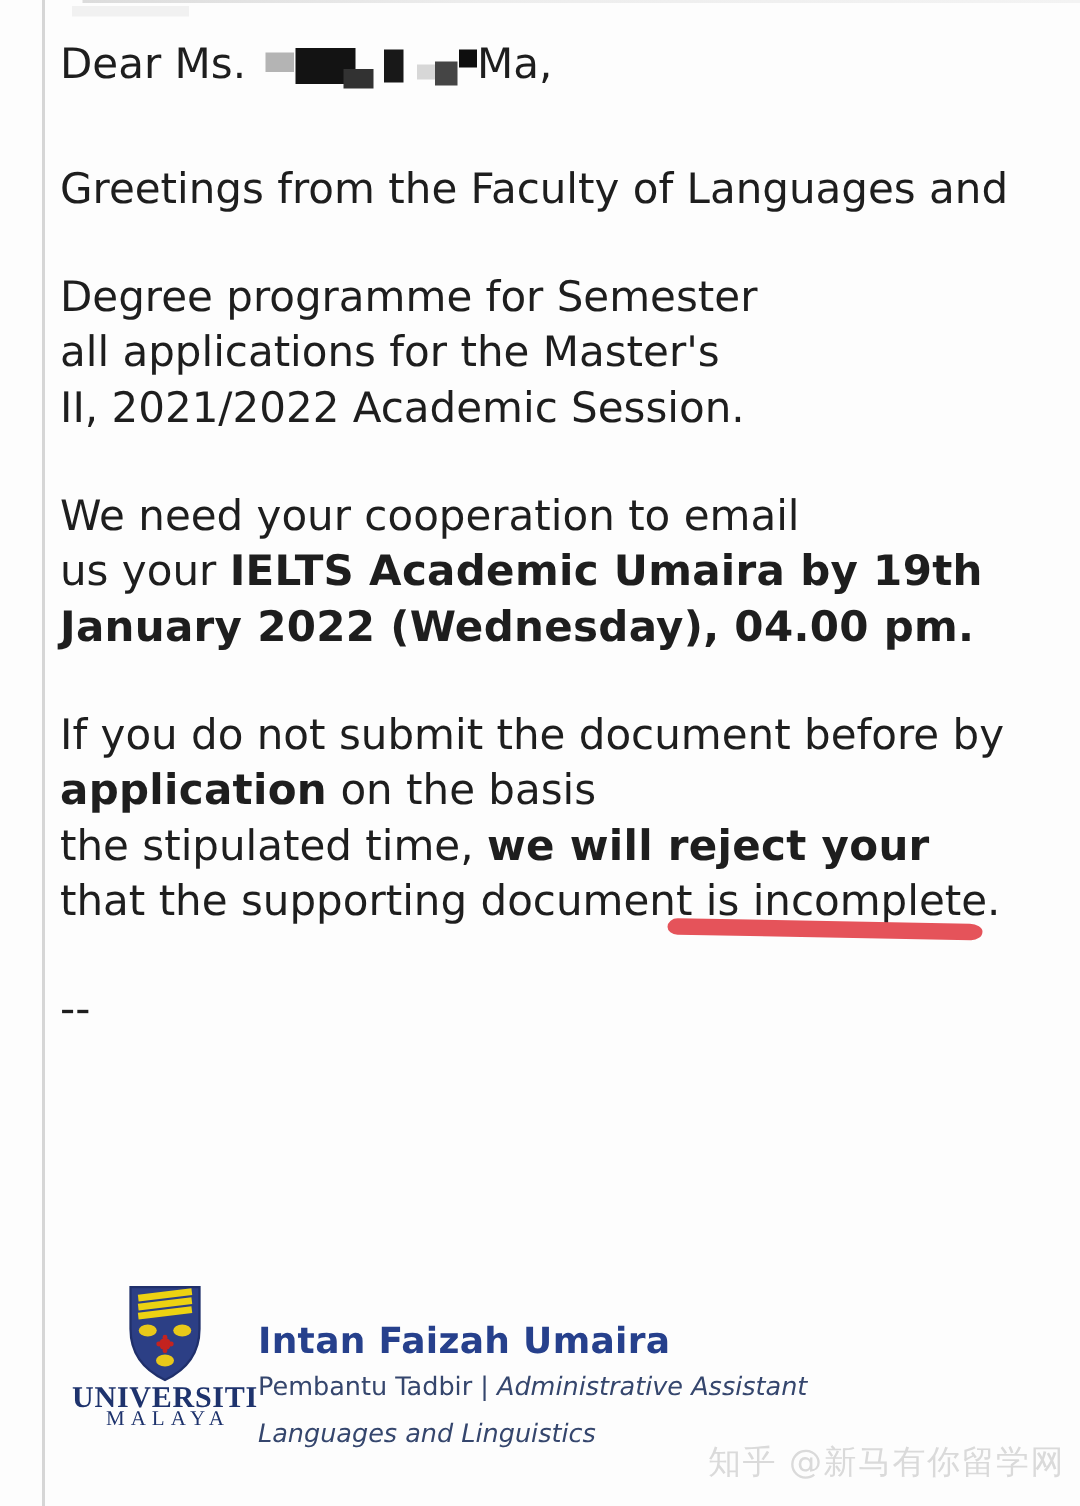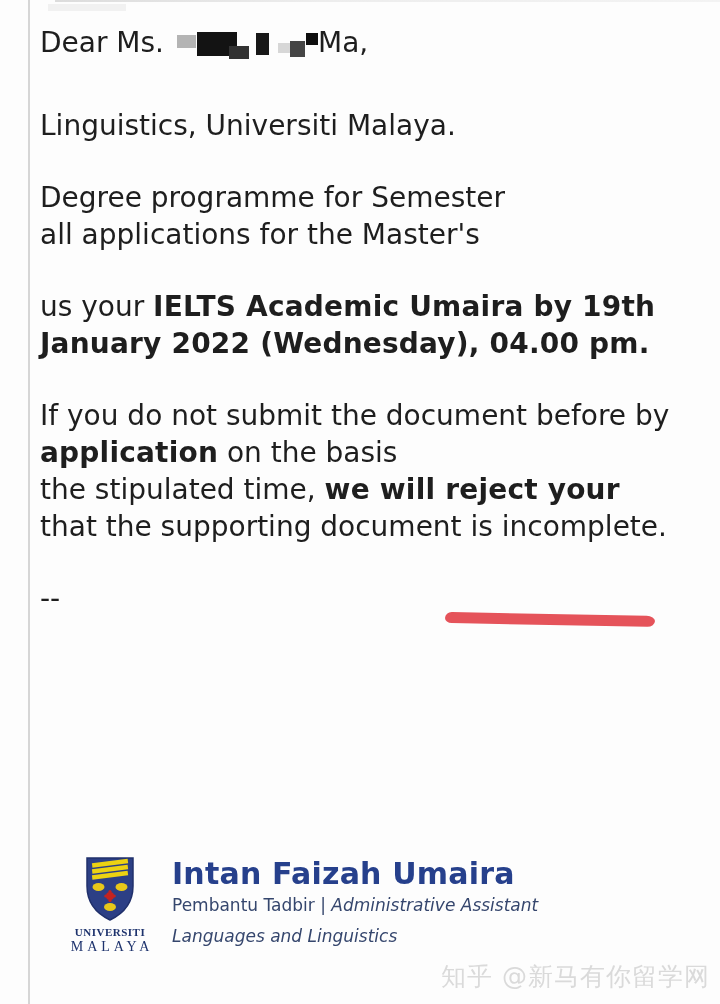--- a/index.html
+++ b/index.html
@@ -55,65 +55,68 @@
     position:absolute; left:40px; top:856px; width:660px;
     display:flex; align-items:flex-start;
   }
   .logo-col {
     width:112px; margin-left:14px; display:flex; flex-direction:column;
     align-items:center; flex:none;
   }
   .logo-col svg { display:block; margin-bottom:3px; }
   .logo-uni {
     font-family:"Liberation Serif","DejaVu Serif",serif;
-    font-weight:700; font-size:11px; letter-spacing:0.5px;
+    font-weight:700; font-size:20px; letter-spacing:0.5px;
     color:#1e336d; line-height:14px; white-space:nowrap;
   }
   .logo-mal {
     font-family:"Liberation Serif","DejaVu Serif",serif;
     font-weight:400; font-size:14px; letter-spacing:4px;
     color:#1e336d; line-height:15px; white-space:nowrap; text-indent:4px;
   }
   .sig-text { margin-left:6px; padding-top:2px; color:#35466d; }
   .sig-name {
-    font-weight:700; font-size:30px; line-height:32px; color:#26408c;
+    font-weight:700; font-size:24px; line-height:32px; color:#26408c;
     letter-spacing:0.2px;
+    margin-top:20px;
   }
   .sig-line { font-size:17px; line-height:31px; white-space:nowrap; }
   .sig-line .it, .sig-line.it { font-style:italic; }
   .sep-tall { display:inline-block; transform:scaleY(1.25); padding:0 2px; color:#4c5b7d; }
   .watermark {
     position:absolute; right:10px; top:960px;
-    font-size:25px; letter-spacing:1px; color:#dadada; white-space:nowrap;
+    font-size:22px; letter-spacing:1px; color:#dadada; white-space:nowrap;
   }
 </style>
 </head>
 <body>
 
 <div class="left-rule"></div>
 <div class="top-rule"></div>
 <div class="top-chip"></div>
 
 <div class="content">
 
   <p class="greeting"><span>Dear Ms.</span><span class="redact"><i class="rb1"></i><i class="rb2"></i><i class="rb3"></i><i class="rb4"></i><i class="rb5"></i><i class="rb6"></i><i class="rb7"></i></span><span>Ma,</span></p>
 
   <p>
     </p>
-    <div>Linguistics, Universiti Malaya.</div>
+    <div>Greetings from the Faculty of Languages and</div>
   <p></p>
 
   <p>
     </p>
     <div>Degree programme for Semester</div>
     <div>all applications for the Master's</div>
+    <div>II, 2021/2022 Academic Session.</div>
   <p></p>
 
   <p>
     </p>
+    <div>We need your cooperation to email</div>
     <div><span>us your </span><b>IELTS Academic Umaira by 19th</b></div>
     <div class="bold">January 2022 (Wednesday), 04.00 pm.</div>
   <p></p>
 
   <p>
     </p>
     <div>If you do not submit the document before by</div>
     <div><b>application</b><span> on the basis</span></div>
     <div><span>the stipulated time, </span><b>we will reject your</b></div>
     <div>that the supporting document is incomplete.</div>

